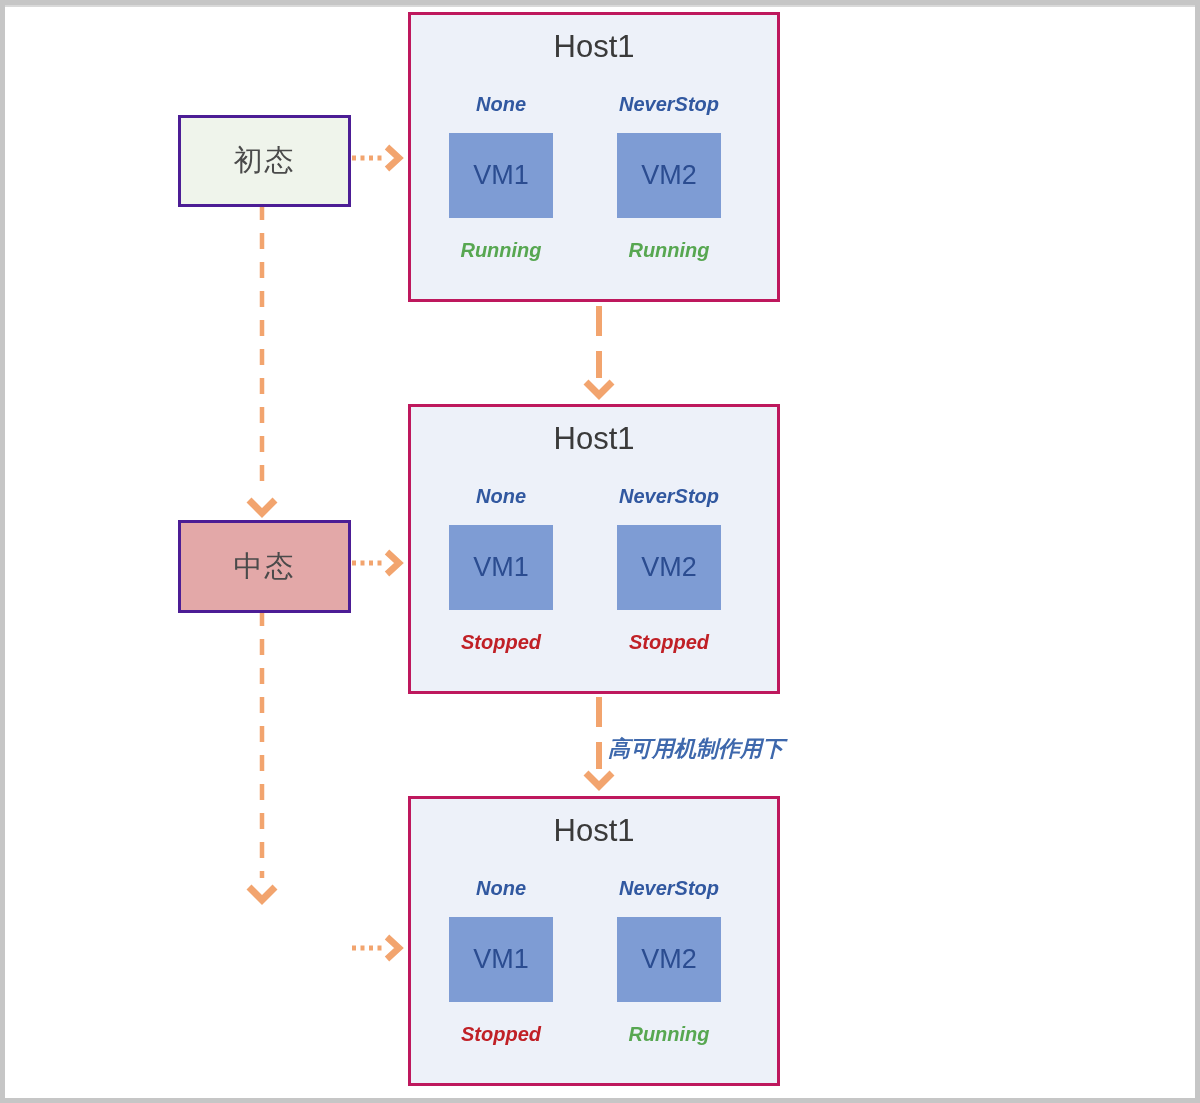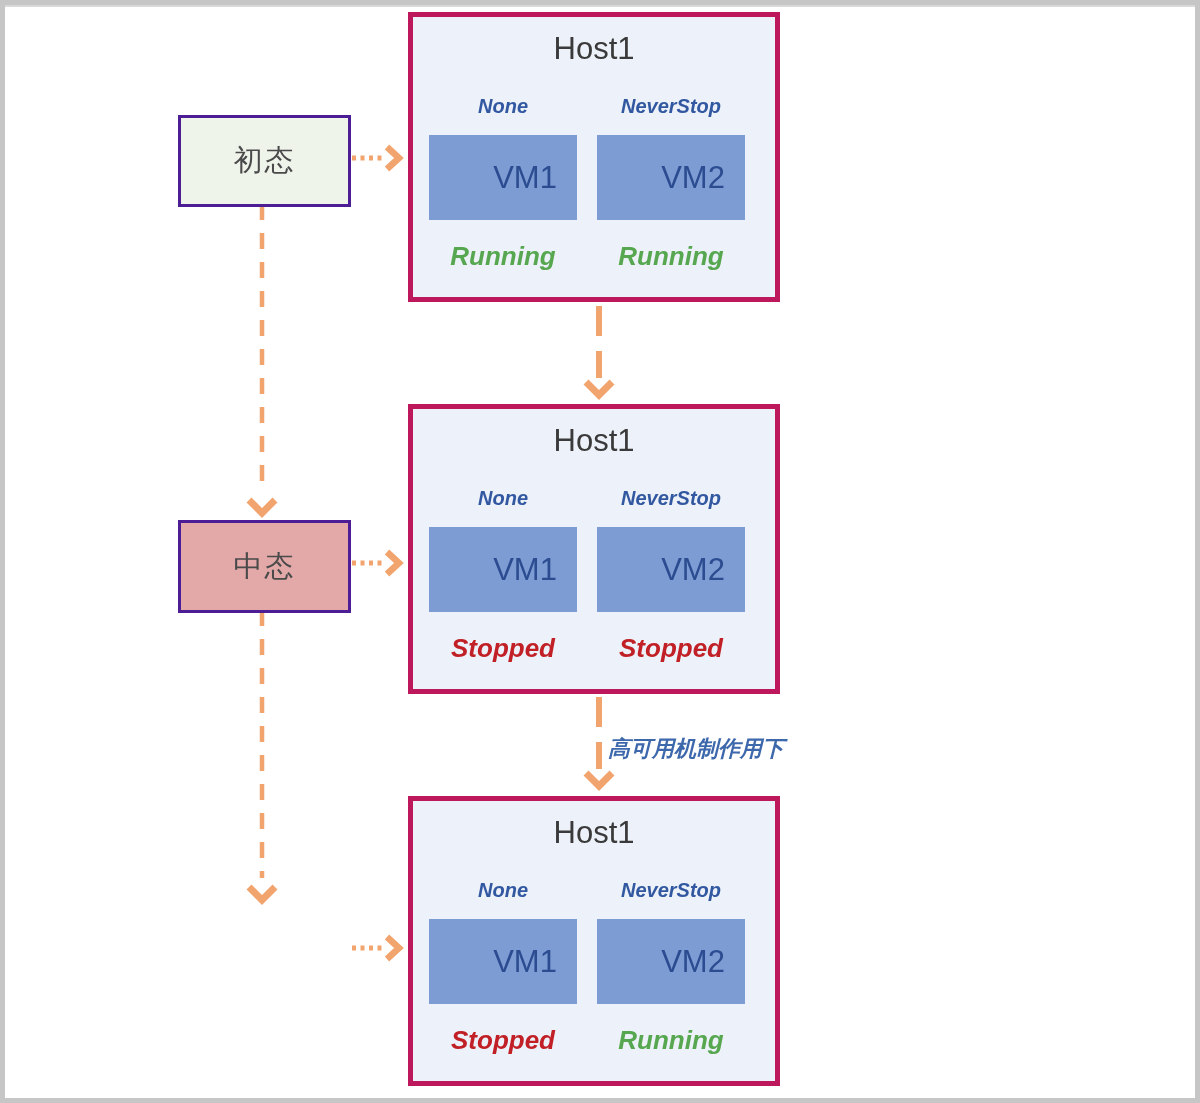--- a/index.html
+++ b/index.html
@@ -10,41 +10,41 @@
   }
   svg.connectors { position:absolute; left:0; top:0; pointer-events:none; }
 
   .state-box {
     position:absolute; left:178px; width:167px; height:86px;
     border:3px solid #4c1d95; display:flex; align-items:center; justify-content:center;
     font-size:29px; color:#4a4a4a; letter-spacing:2px;
   }
   .host {
     position:absolute; left:408px; width:372px; height:290px;
-    background:#edf1f9; border:5px solid #be185d; box-sizing:border-box;
+    background:#edf1f9; border:3px solid #be185d; box-sizing:border-box;
   }
   .host-title {
     position:absolute; top:14px; left:0; width:100%;
     text-align:center; font-size:31px; color:#3a3a3a;
   }
   .vm-col { position:absolute; top:0; width:160px; height:100%; text-align:center; }
   .vm-col.c1 { left:10px; } .vm-col.c2 { left:178px; }
   .policy {
     position:absolute; top:78px; left:0; width:100%;
     font-size:20px; font-style:italic; font-weight:bold; color:#3158a0;
   }
   .vm-box {
     position:absolute; top:118px; left:50%; transform:translateX(-50%);
     width:104px; height:85px; background:#7e9cd4;
     display:flex; align-items:center; justify-content:center;
-    font-size:31px; color:#2b4c90;padding-left:44px;
+    font-size:27px; color:#2b4c90;
   }
   .status {
     position:absolute; top:224px; left:0; width:100%;
-    font-size:26px; font-style:italic; font-weight:bold;
+    font-size:20px; font-style:italic; font-weight:bold;
   }
   .transition-label {
     position:absolute; font-size:22px; font-style:italic; font-weight:bold;
     color:#3e68ac; white-space:nowrap;
   }
   .tl-1 { left:618px; top:336px; }
   .tl-2 { left:608px; top:734px; }
 </style>
 </head>
 <body>

